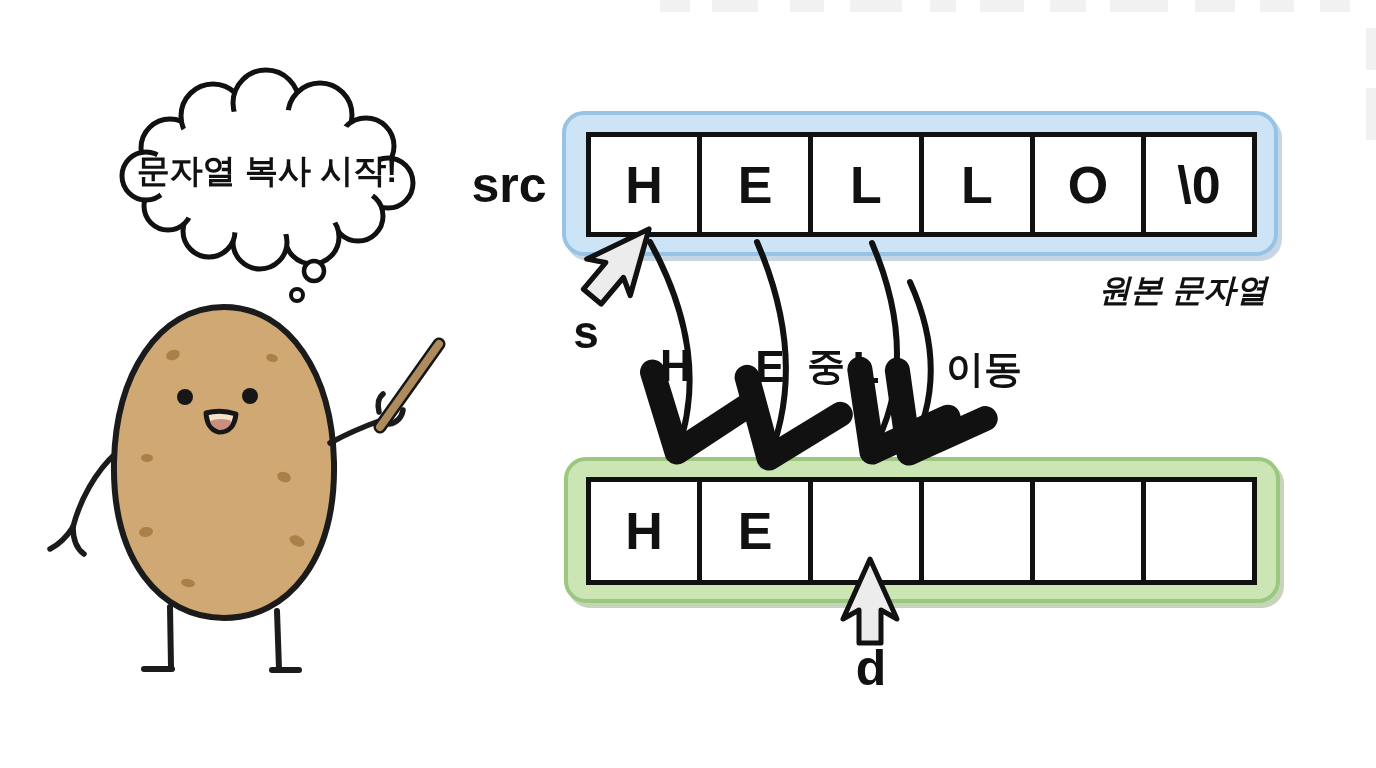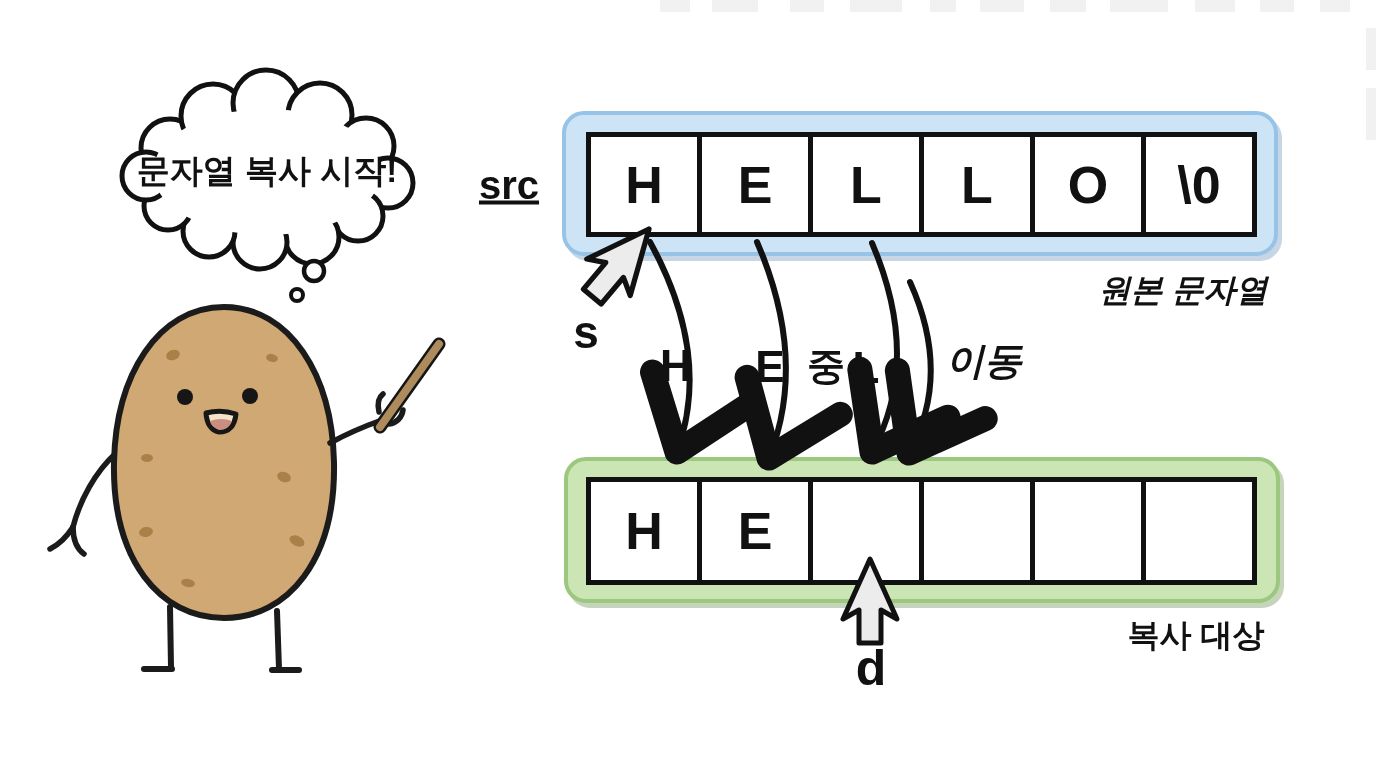--- a/index.html
+++ b/index.html
@@ -27,21 +27,21 @@
   .cell{
     width:116px;background:#fff;border:5px solid #111;margin-left:-5px;
     display:flex;align-items:center;justify-content:center;
     font-weight:bold;font-size:52px;color:#111;box-sizing:border-box;
   }
   .cell:first-child{margin-left:0;}
   .src-cells .cell{height:105px;}
   .dest-cells .cell{height:108px;}
 
   
-  .arr-label{font-size:40px;font-weight:bold;color:#111;text-decoration:underline;}
+  .arr-label{font-size:50px;font-weight:bold;color:#111;}
   .caption{font-size:32px;font-weight:bold;color:#111;}
   .mid-label{font-weight:bold;color:#111;}
   .ptr-label{font-weight:bold;color:#111;}
   .bubble-text{font-size:33px;font-weight:bold;color:#111;text-align:center;}
 
   svg.layer{position:absolute;left:0;top:0;pointer-events:none;}
   #art{z-index:2;}
   .lab{position:absolute;z-index:3;}
 </style>
 </head>
@@ -170,24 +170,23 @@
     <use href="#cursorShape" transform="translate(649,229) rotate(40) scale(1.05)" fill="#ececec" stroke="#111" stroke-width="5" stroke-linejoin="round"></use>
 
     <use href="#cursorShape" transform="translate(870,559)" fill="#ececec" stroke="#111" stroke-width="5" stroke-linejoin="round"></use>
   </svg>
 
   <div class="lab center bubble-text" style="left:267px;top:171px;">문자열 복사 시작!</div>
 
   <div class="lab center arr-label" style="left:509px;top:185px;">src</div>
 
   <div class="lab center caption" style="left:1183px;top:291px;font-style:italic;">원본 문자열</div>
-  <div class="lab center caption" style="left:1196px;top:636px;">복사 대상</div>
 
   <div class="lab center mid-label" style="left:676px;top:366px;font-size:44px;">H</div>
   <div class="lab center mid-label" style="left:770px;top:367px;font-size:44px;">E</div>
   <div class="lab center mid-label" style="left:826px;top:366px;font-size:38px;">중</div>
   <div class="lab center mid-label" style="left:866px;top:368px;font-size:44px;">L</div>
-  <div class="lab center mid-label" style="left:984px;top:361px;font-size:38px;font-style:italic;">이동</div>
+  <div class="lab center mid-label" style="left:984px;top:369px;font-size:38px;">이동</div>
 
   <div class="lab center ptr-label" style="left:586px;top:332px;font-size:46px;">s</div>
   <div class="lab center ptr-label" style="left:871px;top:668px;font-size:50px;">d</div>
 
 </div>
 
 </body></html>

